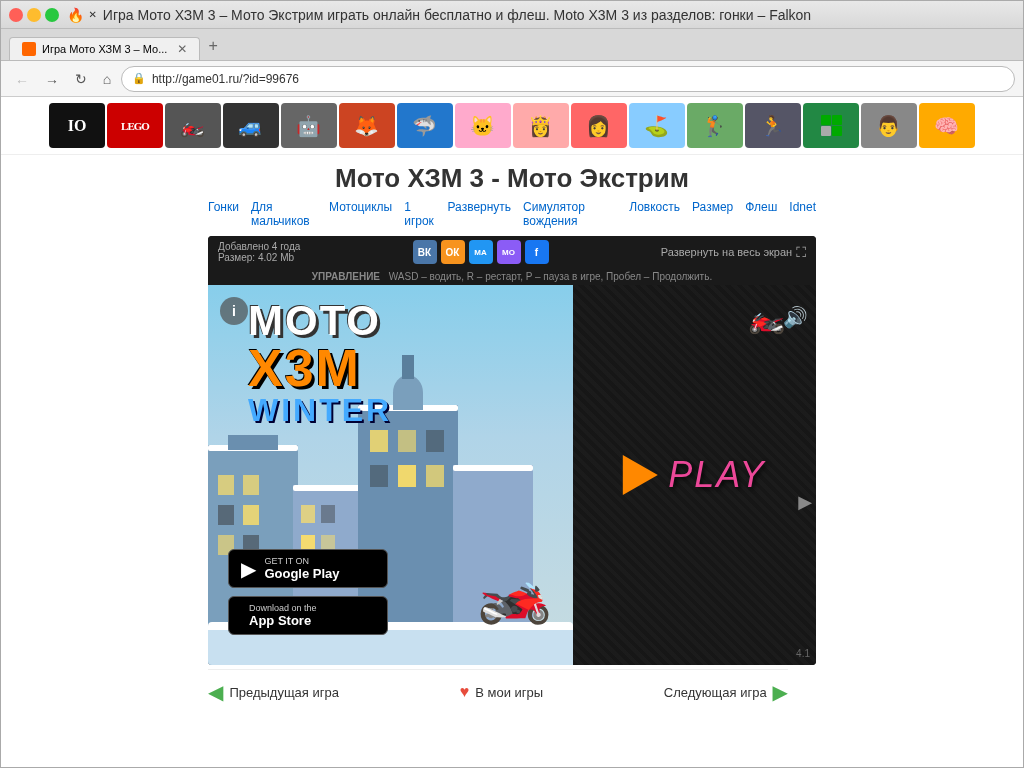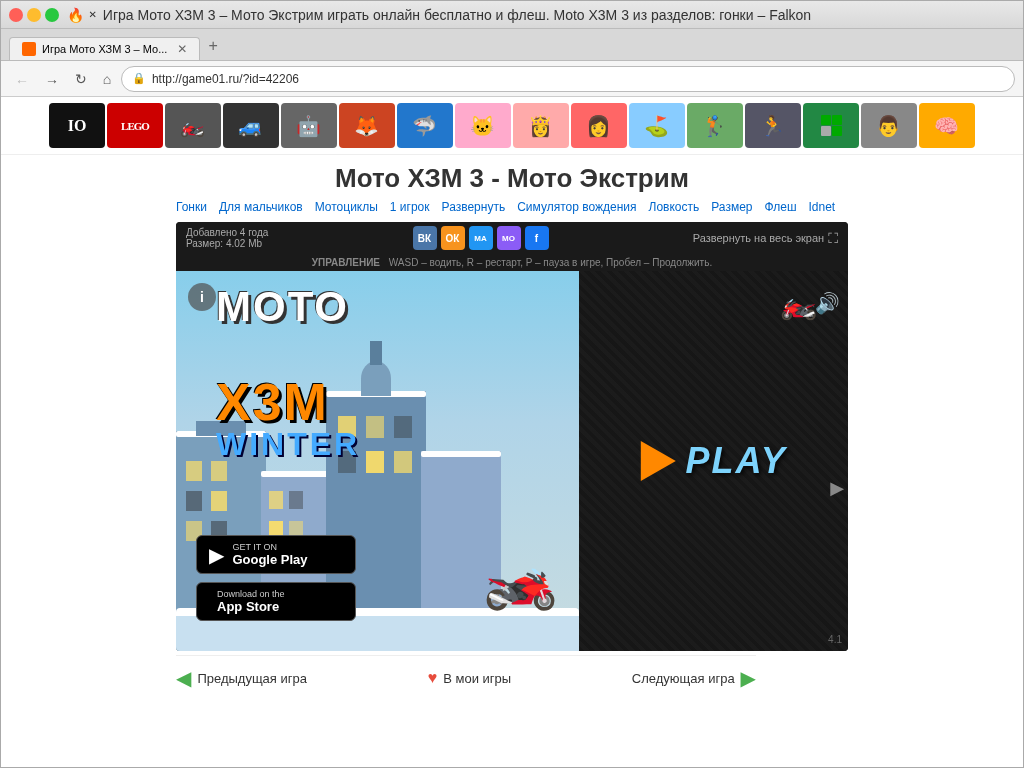--- a/index.html
+++ b/index.html
@@ -31,21 +31,21 @@
     .address-text { font-size: 12px; color: #333; }
 
     
     .page-content { flex: 1; background: white; overflow-y: auto; display: flex; flex-direction: column; align-items: center; }
 
     
     .games-top-bar { width: 100%; background: white; padding: 6px 0; display: flex; align-items: center; justify-content: center; gap: 2px; border-bottom: 1px solid #eee; overflow: hidden; }
     .game-thumb { width: 56px; height: 45px; border-radius: 4px; object-fit: cover; display: flex; align-items: center; justify-content: center; font-size: 10px; font-weight: bold; color: white; overflow: hidden; flex-shrink: 0; }
 
     
-    .game-section { width: 672px; margin-top: 8px; }
+    .game-section { width: 608px; margin-top: 8px; }
     .game-title { text-align: center; font-size: 26px; font-weight: bold; color: #333; margin-bottom: 6px; }
     .game-tags { display: flex; gap: 12px; font-size: 12px; margin-bottom: 8px; }
     .game-tag { color: #0066cc; cursor: pointer; text-decoration: none; }
 
     .game-frame-container { background: #2a2a2a; border-radius: 4px; overflow: hidden; position: relative; }
 
     .game-meta-bar { background: #1a1a1a; color: #aaa; padding: 4px 10px; font-size: 10px; display: flex; justify-content: space-between; align-items: center; }
     .social-icons { display: flex; gap: 4px; }
     .social-icon { width: 24px; height: 24px; border-radius: 4px; display: flex; align-items: center; justify-content: center; font-size: 10px; font-weight: bold; color: white; cursor: pointer; }
     .si-vk { background: #4a76a8; }
@@ -62,21 +62,21 @@
 
     
     .game-left { position: absolute; left: 0; top: 0; width: 60%; height: 100%; background: linear-gradient(to bottom, #87ceeb 0%, #b0d4e8 40%, #c8dce0 100%); overflow: hidden; }
 
     
     .game-right { position: absolute; right: 0; top: 0; width: 40%; height: 100%; background: #111; overflow: hidden; }
     .game-right-texture { position: absolute; top: 0; left: 0; right: 0; bottom: 0; background: repeating-linear-gradient(45deg, #1a1a1a 0px, #1a1a1a 4px, #222 4px, #222 8px); opacity: 0.6; }
 
     .play-btn { position: absolute; top: 50%; left: 50%; transform: translate(-50%, -50%); display: flex; flex-direction: column; align-items: center; gap: 8px; z-index: 10; }
     .play-triangle { width: 0; height: 0; border-top: 20px solid transparent; border-bottom: 20px solid transparent; border-left: 35px solid #ff8800; }
-    .play-text { color: #7dd3fc; font-size: 36px; font-weight: 700; font-style: italic; text-shadow: 2px 2px 4px rgba(0,0,0,0.8); letter-spacing: 2px; }
+    .play-text { color: #ec4899; font-size: 36px; font-weight: 400; font-style: italic; text-shadow: 2px 2px 4px rgba(0,0,0,0.8); letter-spacing: 2px; }
 
     .moto-icon { position: absolute; top: 15px; right: 30px; }
 
     .version-badge { position: absolute; bottom: 6px; right: 6px; color: #666; font-size: 10px; }
 
     
     .app-buttons { position: absolute; bottom: 30px; left: 20px; display: flex; flex-direction: column; gap: 8px; z-index: 10; }
     .store-btn { background: #000; border: 1px solid #555; border-radius: 6px; padding: 6px 12px; display: flex; align-items: center; gap: 8px; cursor: pointer; width: 160px; }
     .store-btn-icon { font-size: 20px; color: white; }
     .store-btn-text { color: white; }
@@ -121,21 +121,21 @@
     <button class="tab-new">+</button>
   </div>
 
   <div class="nav-bar">
     <button class="nav-btn disabled">←</button>
     <button class="nav-btn">→</button>
     <button class="nav-btn">↻</button>
     <button class="nav-btn">⌂</button>
     <div class="address-bar">
       <span class="address-bar-icon">🔒</span>
-      <span class="address-text">http://game01.ru/?id=42206</span>
+      <span class="address-text">http://game01.ru/?id=99676</span>
     </div>
   </div>
 
   <div class="page-content">
 
     <div class="games-top-bar">
 
       <div class="game-thumb" style="background:#111; font-size:16px; font-weight:900; color:white; font-family:Arial Black;">IO</div>
 
       <div class="game-thumb" style="background:#cc0000; overflow:hidden;">
@@ -245,21 +245,21 @@
 
             <div style="position:absolute; bottom:0; left:245px; width:80px; height:200px; background:#8faacc;">
               <div class="snow-cap"></div>
             </div>
 
             <div style="position:absolute; bottom:0; left:0; right:0; height:35px; background:#c8e0f0;"></div>
             <div style="position:absolute; bottom:35px; left:0; right:0; height:8px; background:white; border-radius:4px 4px 0 0;"></div>
 
             <div style="position:absolute; top:15px; left:40px; right:10px; z-index:10;">
               <div style="font-family:Impact, Arial Black, sans-serif; font-size:42px; font-weight:900; color:white; text-shadow: 3px 3px 0 #333, -1px -1px 0 #333; letter-spacing:2px; line-height:1;">МОТО</div>
-              <div style="font-family:Impact, Arial Black, sans-serif; font-size:52px; font-weight:900; color:#ff8800; text-shadow: 3px 3px 0 #000, -1px -1px 0 #000; letter-spacing:2px; line-height:1;margin-top:48px;">Х3М</div>
+              <div style="font-family:Impact, Arial Black, sans-serif; font-size:52px; font-weight:900; color:#ff8800; text-shadow: 3px 3px 0 #000, -1px -1px 0 #000; letter-spacing:2px; line-height:1;">Х3М</div>
               <div style="font-family:Impact, Arial Black, sans-serif; font-size:32px; font-weight:900; color:#4af; text-shadow: 2px 2px 0 #003; letter-spacing:3px; line-height:1;">WINTER</div>
             </div>
 
             <div style="position:absolute; bottom:38px; right:20px; font-size:60px; transform:scaleX(-1);">🏍️</div>
 
             <div class="info-icon">i</div>
           </div>
 
           <div class="game-right">
             <div class="game-right-texture"></div>

